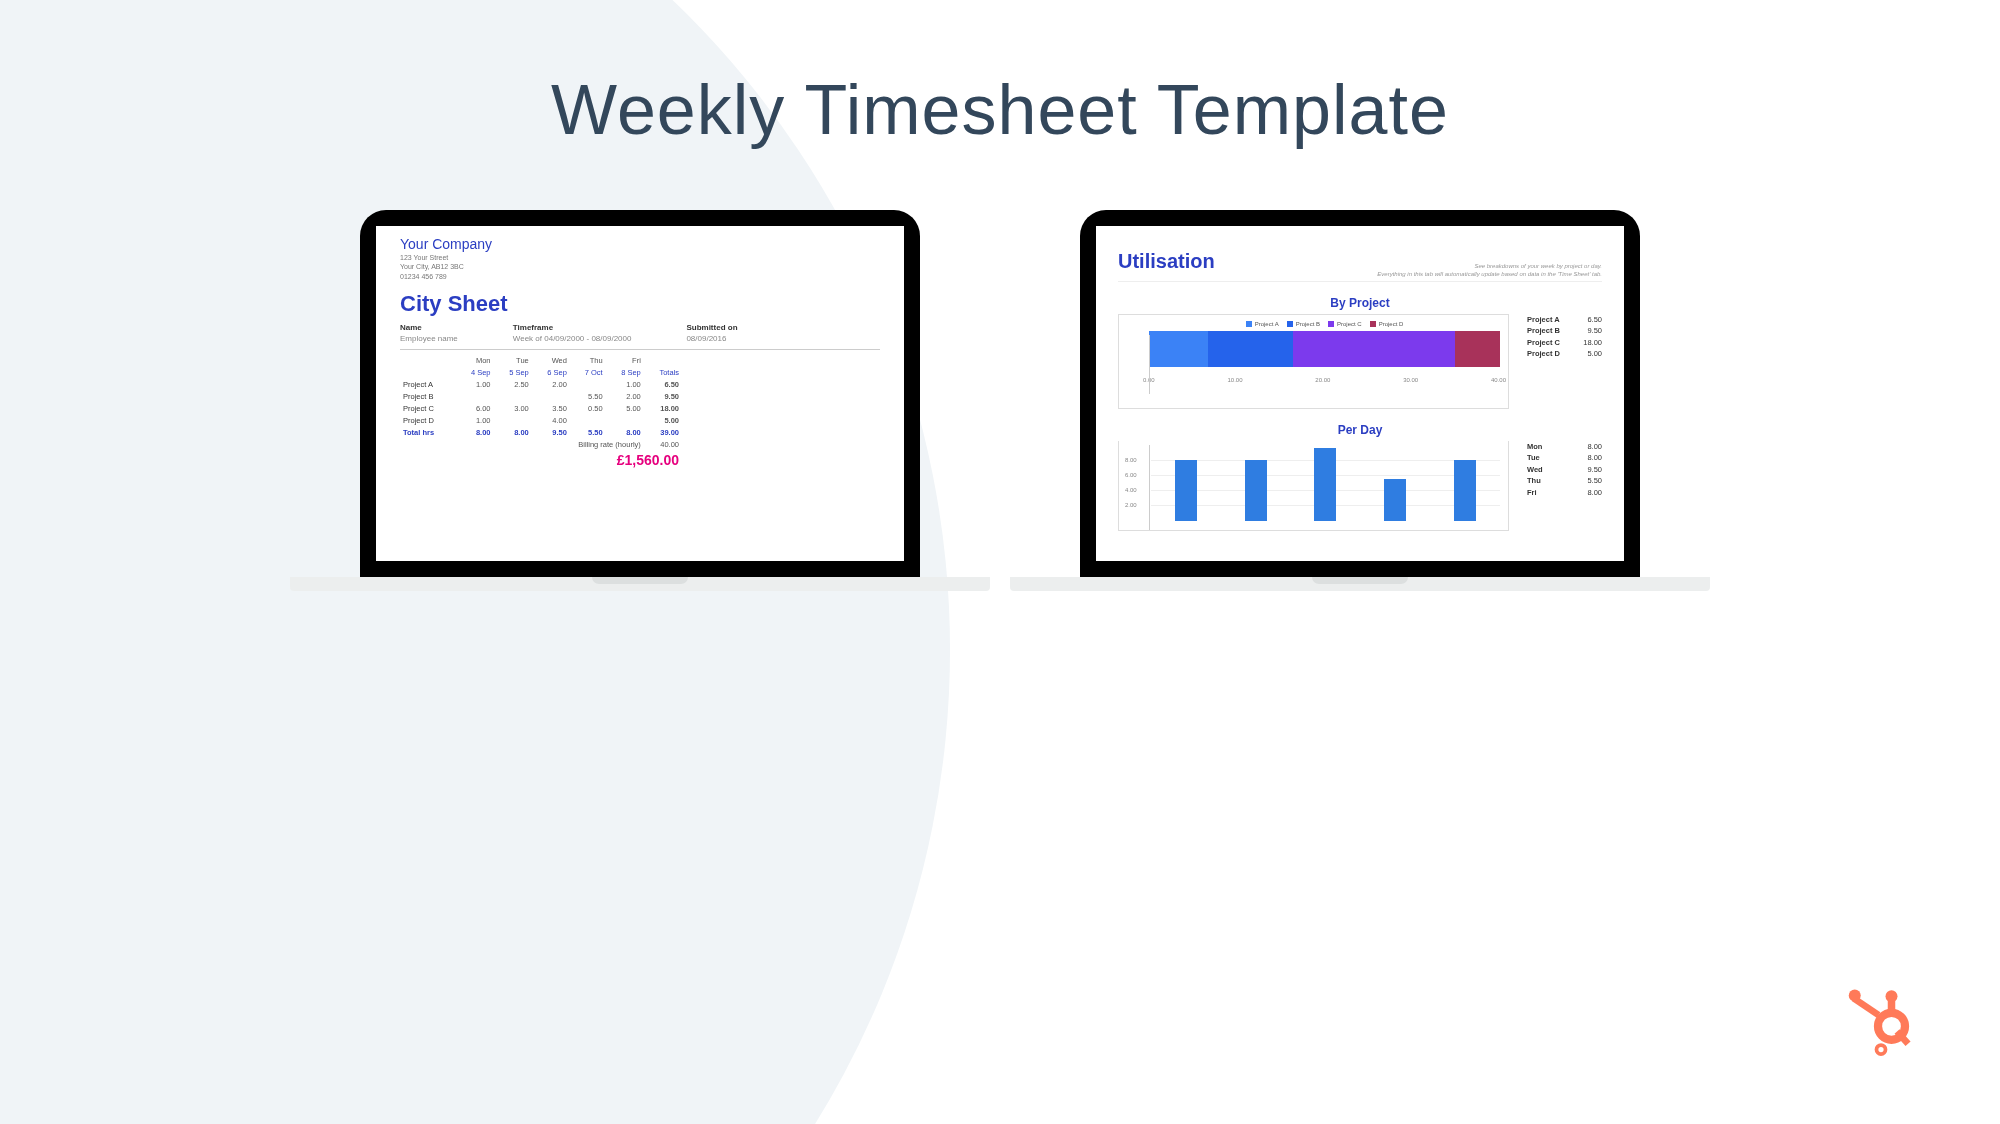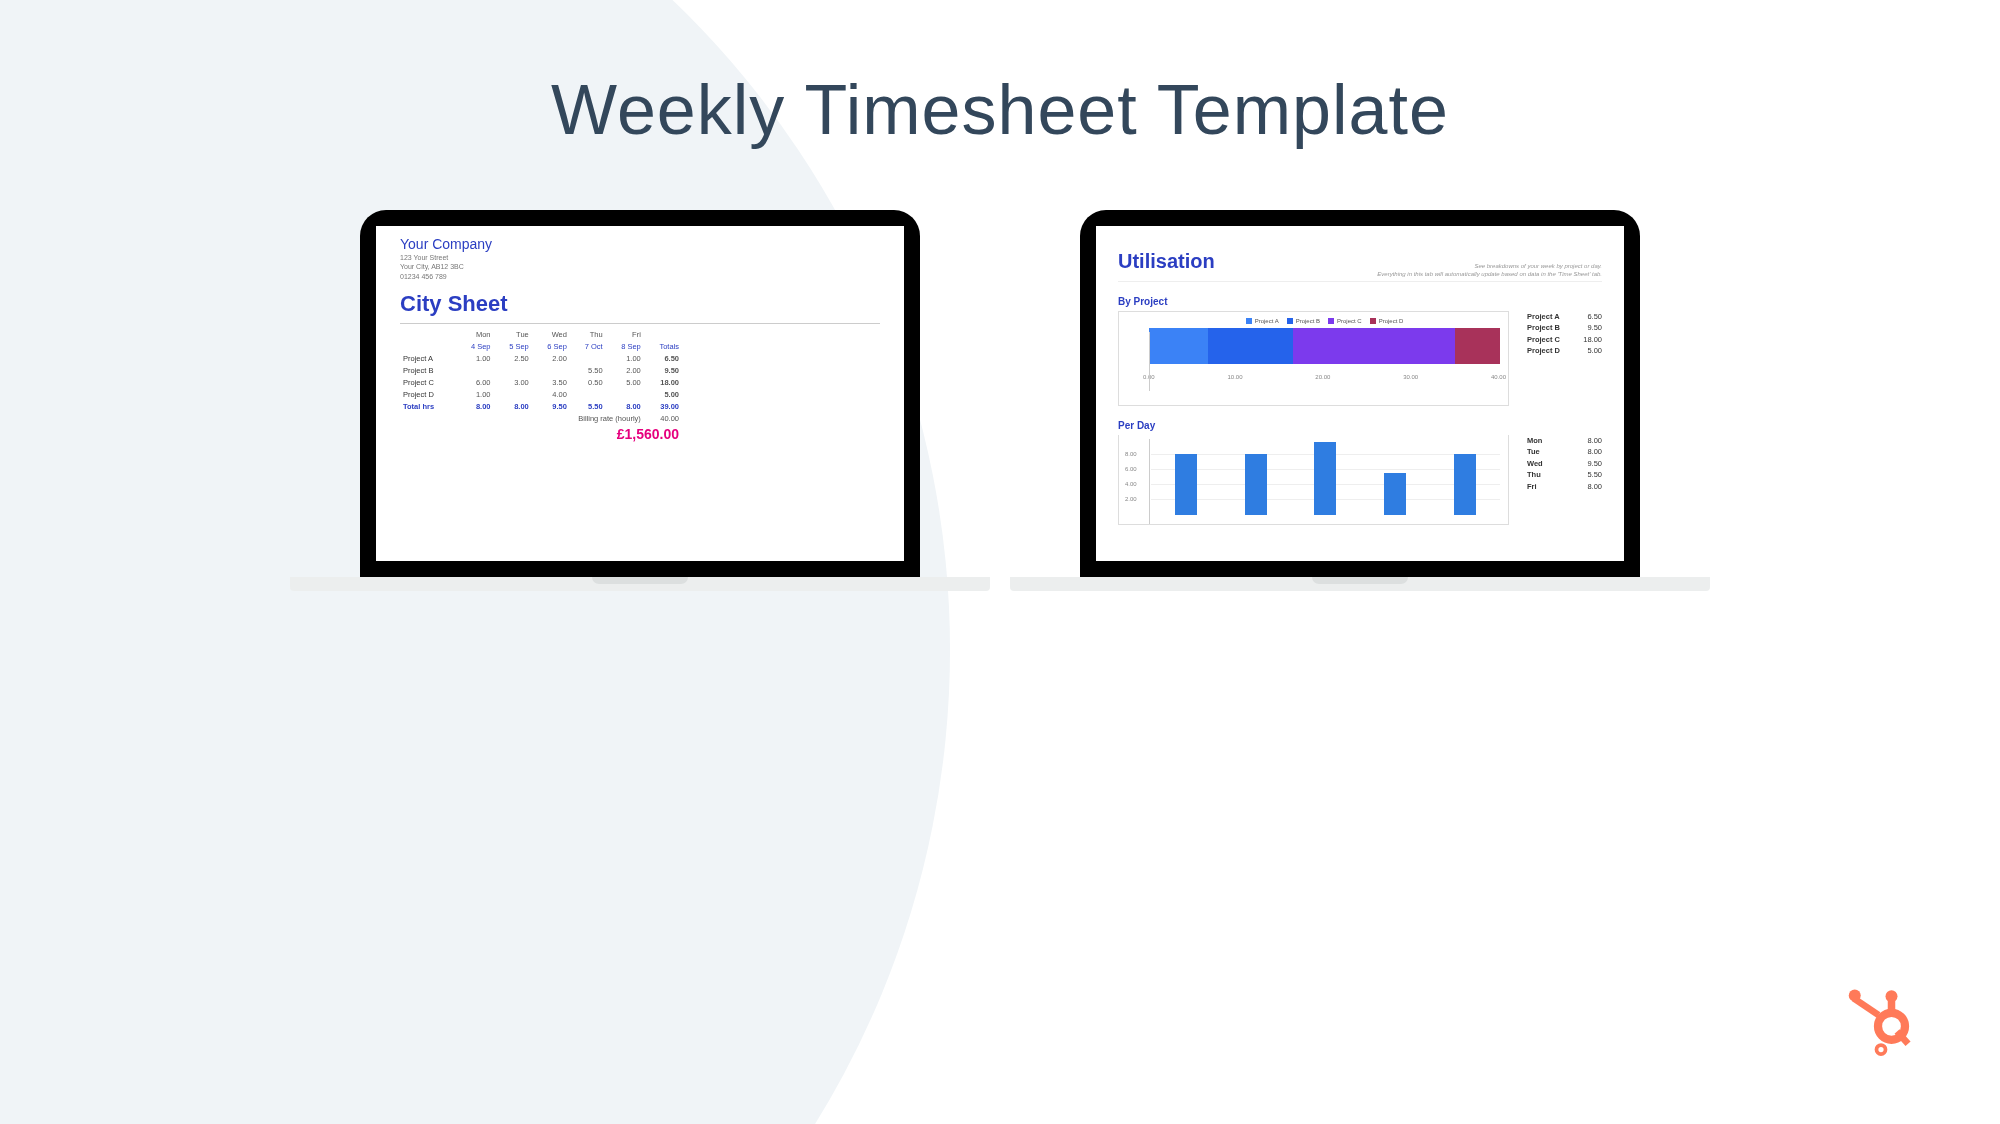--- a/index.html
+++ b/index.html
@@ -36,21 +36,21 @@
   .ts-grid .totalrow td.left { color:#2b3ec2; }
   .ts-grid .body td.left { color:#333; }
   .ts-billing td { color:#555; }
   .ts-amount { color:#e6007e; font-weight:700; font-size:14px; text-align:right; }
 
   
   .ut { padding:24px 22px 0 22px; }
   .ut-headrow { display:flex; align-items:baseline; justify-content:space-between; border-bottom:1px solid #eee; padding-bottom:2px; }
   .ut-h1 { color:#2b3ec2; font-size:20px; font-weight:700; }
   .ut-note { text-align:right; font-size:6px; color:#999; font-style:italic; line-height:1.3; }
-  .ut-sub { color:#2b3ec2; font-size:10px; font-weight:700; margin:14px 0 4px; }
+  .ut-sub { color:#2b3ec2; font-size:12px; font-weight:700; margin:14px 0 4px;text-align:center; }
 
   .chartbox { border:1px solid #ddd; height:95px; box-sizing:border-box; padding:6px 8px 2px 30px; position:relative; }
   .legend { display:flex; gap:8px; font-size:6px; color:#555; justify-content:center; margin-bottom:4px; }
   .legend span::before { content:''; display:inline-block; width:6px; height:6px; margin-right:3px; vertical-align:-1px; }
   .lg-a::before{background:#3b82f6;} .lg-b::before{background:#2563eb;} .lg-c::before{background:#7c3aed;} .lg-d::before{background:#a8325a;}
 
   .stacked { display:flex; height:36px; margin:4px 0 10px; }
   .seg { height:100%; }
   .seg.a{background:#3b82f6;} .seg.b{background:#2563eb;} .seg.c{background:#7c3aed;} .seg.d{background:#a8325a;}
   .axis { display:flex; justify-content:space-between; font-size:6px; color:#888; margin:0 -6px; }
@@ -85,20 +85,25 @@
       <div class="laptop-top">
         <div class="screen">
           <div class="ts">
             <div class="ts-company">Your Company</div>
             <div class="ts-addr">
               <div>123 Your Street</div>
               <div>Your City, AB12 3BC</div>
               <div>01234 456 789</div>
             </div>
             <div class="ts-h1">City Sheet</div>
+            <div class="ts-meta">
+              <div><b>Name</b><span>Employee name</span></div>
+              <div><b>Timeframe</b><span>Week of 04/09/2000 - 08/09/2000</span></div>
+              <div><b>Submitted on</b><span>08/09/2016</span></div>
+            </div>
             <hr class="ts-hr">
             <table class="ts-grid">
               <thead>
                 <tr>
                   <th class="left"></th>
                   <th>Mon</th>
                     <th>Tue</th>
                     <th>Wed</th>
                     <th>Thu</th>
                     <th>Fri</th>

